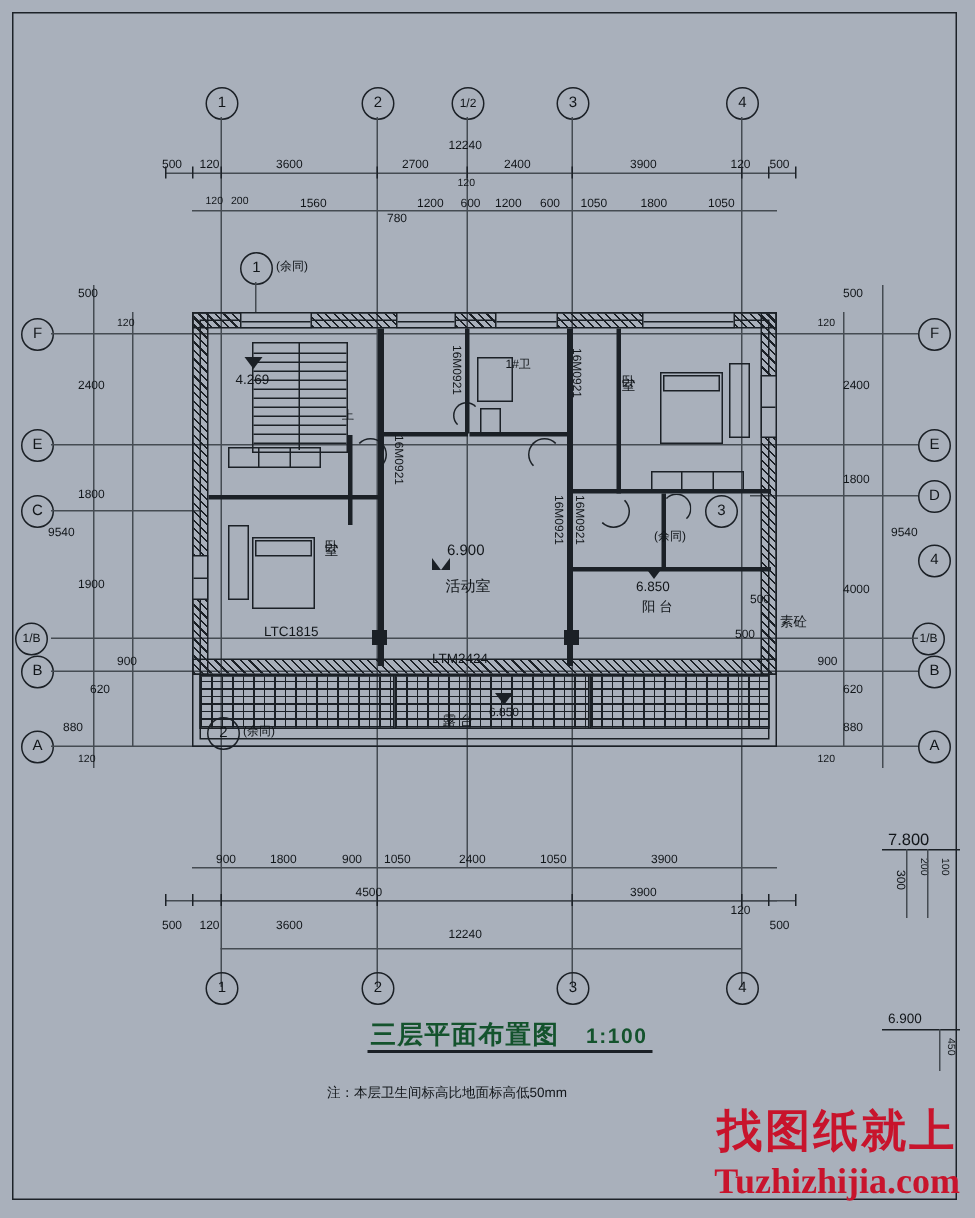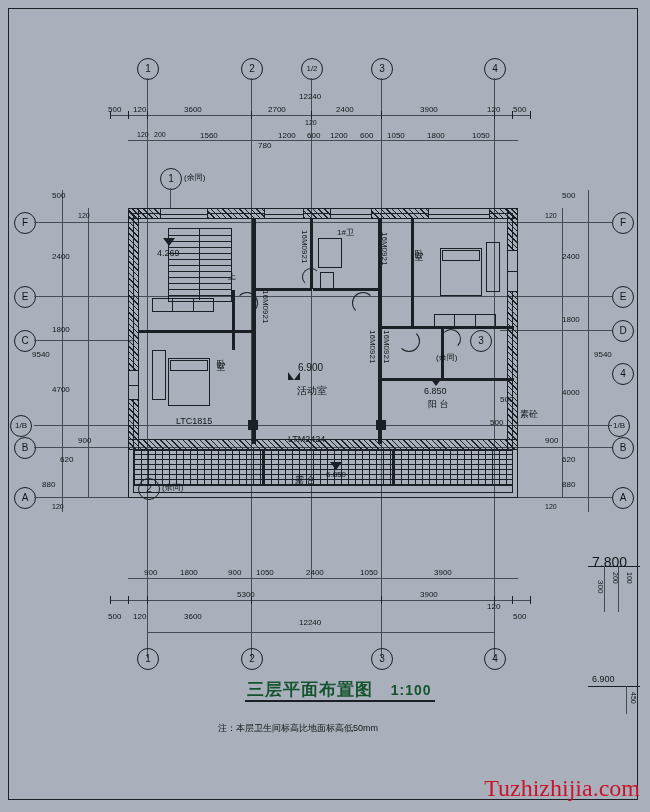--- a/index.html
+++ b/index.html
@@ -48,21 +48,21 @@
   }
   .room-label{position:absolute;color:#12161a;font-size:10px;white-space:nowrap;}
   .title{
     position:absolute;color:#14532d;font-size:17px;font-weight:bold;letter-spacing:1px;
   }
   .subnote{position:absolute;color:#12161a;font-size:9px;white-space:nowrap;}
   .wm{
     position:absolute;right:10px;bottom:10px;text-align:center;
   }
   .wm-line1{color:#c8142c;font-size:30px;font-weight:bold;letter-spacing:2px;}
-  .wm-line2{color:#c8142c;font-size:24px;font-weight:normal;letter-spacing:0px;font-family:"Liberation Serif",serif;}
+  .wm-line2{color:#c8142c;font-size:24px;font-weight:bold;letter-spacing:0px;font-family:"Liberation Serif",serif;}
   .tri-dn{
     position:absolute;width:0;height:0;
     border-left:6px solid transparent;border-right:6px solid transparent;border-top:8px solid #1b2026;
   }
   .stairs{position:absolute;}
   .stairs .st{position:absolute;height:1px;background:#1b2026;left:0;right:0;}
   .door-arc{position:absolute;border:1px solid #1b2026;border-radius:50%;}
   .win{position:absolute;border:1px solid #1b2026;background:#a9b0bb;box-sizing:border-box;}
   .win:after{content:"";position:absolute;left:0;right:0;top:50%;height:1px;background:#1b2026;}
   .rectline{position:absolute;border:1px solid #1b2026;box-sizing:border-box;}
@@ -144,21 +144,21 @@
   <div class="axis" style="left:34px;top:447px;width:578px;"></div>
   <div class="axis" style="left:34px;top:497px;width:578px;"></div>
 
   <div class="axisv" style="left:62px;top:190px;height:322px;"></div>
   <div class="axisv" style="left:88px;top:208px;height:290px;"></div>
 
   <div class="dim" style="left:52px;top:191px;">500</div>
   <div class="dim" style="left:78px;top:212px;font-size:7px;">120</div>
   <div class="dim" style="left:52px;top:252px;">2400</div>
   <div class="dim" style="left:52px;top:325px;">1800</div>
-  <div class="dim" style="left:52px;top:385px;">4700</div>
+  <div class="dim" style="left:52px;top:385px;">1900</div>
   <div class="dim" style="left:78px;top:436px;">900</div>
   <div class="dim" style="left:60px;top:455px;">620</div>
   <div class="dim" style="left:42px;top:480px;">880</div>
   <div class="dim" style="left:52px;top:503px;font-size:7px;">120</div>
   <div class="dim" style="left:32px;top:350px;">9540</div>
 
   <div class="axisv" style="left:588px;top:190px;height:322px;"></div>
   <div class="axisv" style="left:562px;top:208px;height:290px;"></div>
 
   <div class="dim" style="left:562px;top:191px;">500</div>
@@ -249,21 +249,21 @@
   <div class="door-arc" style="left:352px;top:292px;width:20px;height:20px;border-color:#1b2026;border-right-color:transparent;border-bottom-color:transparent;"></div>
   <div class="door-arc" style="left:398px;top:330px;width:20px;height:20px;border-color:#1b2026;border-left-color:transparent;border-top-color:transparent;"></div>
   <div class="door-arc" style="left:441px;top:329px;width:18px;height:18px;border-color:#1b2026;border-left-color:transparent;border-bottom-color:transparent;"></div>
   <div class="door-arc" style="left:302px;top:268px;width:16px;height:16px;border-color:#1b2026;border-right-color:transparent;border-bottom-color:transparent;"></div>
 
   <div class="txt" style="left:300px;top:230px;writing-mode:vertical-rl;">16M0921</div>
   <div class="txt" style="left:261px;top:290px;writing-mode:vertical-rl;">16M0921</div>
   <div class="txt" style="left:368px;top:330px;writing-mode:vertical-rl;">16M0921</div>
   <div class="txt" style="left:382px;top:330px;writing-mode:vertical-rl;">16M0921</div>
   <div class="txt" style="left:380px;top:232px;writing-mode:vertical-rl;">16M0921</div>
-  <div class="txt" style="left:337px;top:227px;">1#卫</div>
+  <div class="txt" style="left:337px;top:237px;">1#卫</div>
   <div class="txt" style="left:176px;top:416px;font-size:9px;">LTC1815</div>
   <div class="txt" style="left:288px;top:434px;font-size:9px;">LTM2424</div>
 
   <div class="room-label" style="left:297px;top:384px;">活动室</div>
   <div class="room-label" style="left:412px;top:242px;writing-mode:vertical-rl;font-size:9px;">卧 室</div>
   <div class="room-label" style="left:214px;top:352px;writing-mode:vertical-rl;font-size:9px;">卧 室</div>
   <div class="room-label" style="left:428px;top:398px;font-size:9px;">阳 台</div>
   <div class="room-label" style="left:295px;top:474px;font-size:9px;">露 台</div>
   <div class="room-label" style="left:520px;top:408px;font-size:9px;">素砼</div>
 
@@ -294,21 +294,21 @@
   <div class="axis" style="left:110px;top:600px;width:420px;"></div>
 
   <div class="dim" style="left:144px;top:568px;">900</div>
   <div class="dim" style="left:180px;top:568px;">1800</div>
   <div class="dim" style="left:228px;top:568px;">900</div>
   <div class="dim" style="left:256px;top:568px;">1050</div>
   <div class="dim" style="left:306px;top:568px;">2400</div>
   <div class="dim" style="left:360px;top:568px;">1050</div>
   <div class="dim" style="left:434px;top:568px;">3900</div>
 
-  <div class="dim" style="left:237px;top:590px;">5300</div>
+  <div class="dim" style="left:237px;top:590px;">4500</div>
   <div class="dim" style="left:420px;top:590px;">3900</div>
 
   <div class="dim" style="left:108px;top:612px;">500</div>
   <div class="dim" style="left:133px;top:612px;">120</div>
   <div class="dim" style="left:184px;top:612px;">3600</div>
   <div class="dim" style="left:487px;top:602px;">120</div>
   <div class="dim" style="left:513px;top:612px;">500</div>
   <div class="dim" style="left:299px;top:618px;">12240</div>
   <div class="axis" style="left:147px;top:632px;width:347px;"></div>
 
@@ -320,34 +320,35 @@
   <div class="ln vln" style="left:494px;top:596px;height:8px;"></div>
   <div class="ln vln" style="left:512px;top:596px;height:8px;"></div>
   <div class="ln vln" style="left:530px;top:596px;height:8px;"></div>
 
   <div class="circ" style="left:137px;top:648px;">1</div>
   <div class="circ" style="left:241px;top:648px;">2</div>
   <div class="circ" style="left:371px;top:648px;">3</div>
   <div class="circ" style="left:484px;top:648px;">4</div>
 
   <div class="ln hln" style="left:588px;top:566px;width:52px;"></div>
-  <div class="txt" style="left:592px;top:554px;font-size:14px;">7.800</div>
+  <div class="txt" style="left:592px;top:554px;font-size:11px;">7.800</div>
   <div class="txt" style="left:596px;top:580px;writing-mode:vertical-rl;">300</div>
   <div class="txt" style="left:612px;top:572px;writing-mode:vertical-rl;font-size:7px;">200</div>
   <div class="txt" style="left:626px;top:572px;writing-mode:vertical-rl;font-size:7px;">100</div>
   <div class="axisv" style="left:604px;top:566px;height:46px;"></div>
   <div class="axisv" style="left:618px;top:566px;height:46px;"></div>
   <div class="ln hln" style="left:588px;top:686px;width:52px;"></div>
   <div class="txt" style="left:592px;top:674px;font-size:9px;">6.900</div>
   <div class="txt" style="left:630px;top:692px;writing-mode:vertical-rl;font-size:7px;">450</div>
   <div class="axisv" style="left:626px;top:686px;height:28px;"></div>
 
   <div class="title" style="left:247px;top:678px;">
     <span>三层平面布置图</span>
     <span style="font-size:14px;margin-left:12px;">1:100</span>
   </div>
   <div class="ln hln" style="left:245px;top:700px;width:190px;height:2px;"></div>
   <div class="subnote" style="left:218px;top:722px;">注：本层卫生间标高比地面标高低50mm</div>
 
   <div class="wm">
+    <div class="wm-line1">找图纸就上</div>
     <div class="wm-line2">Tuzhizhijia.com</div>
   </div>
 </div>
 
 </body></html>

